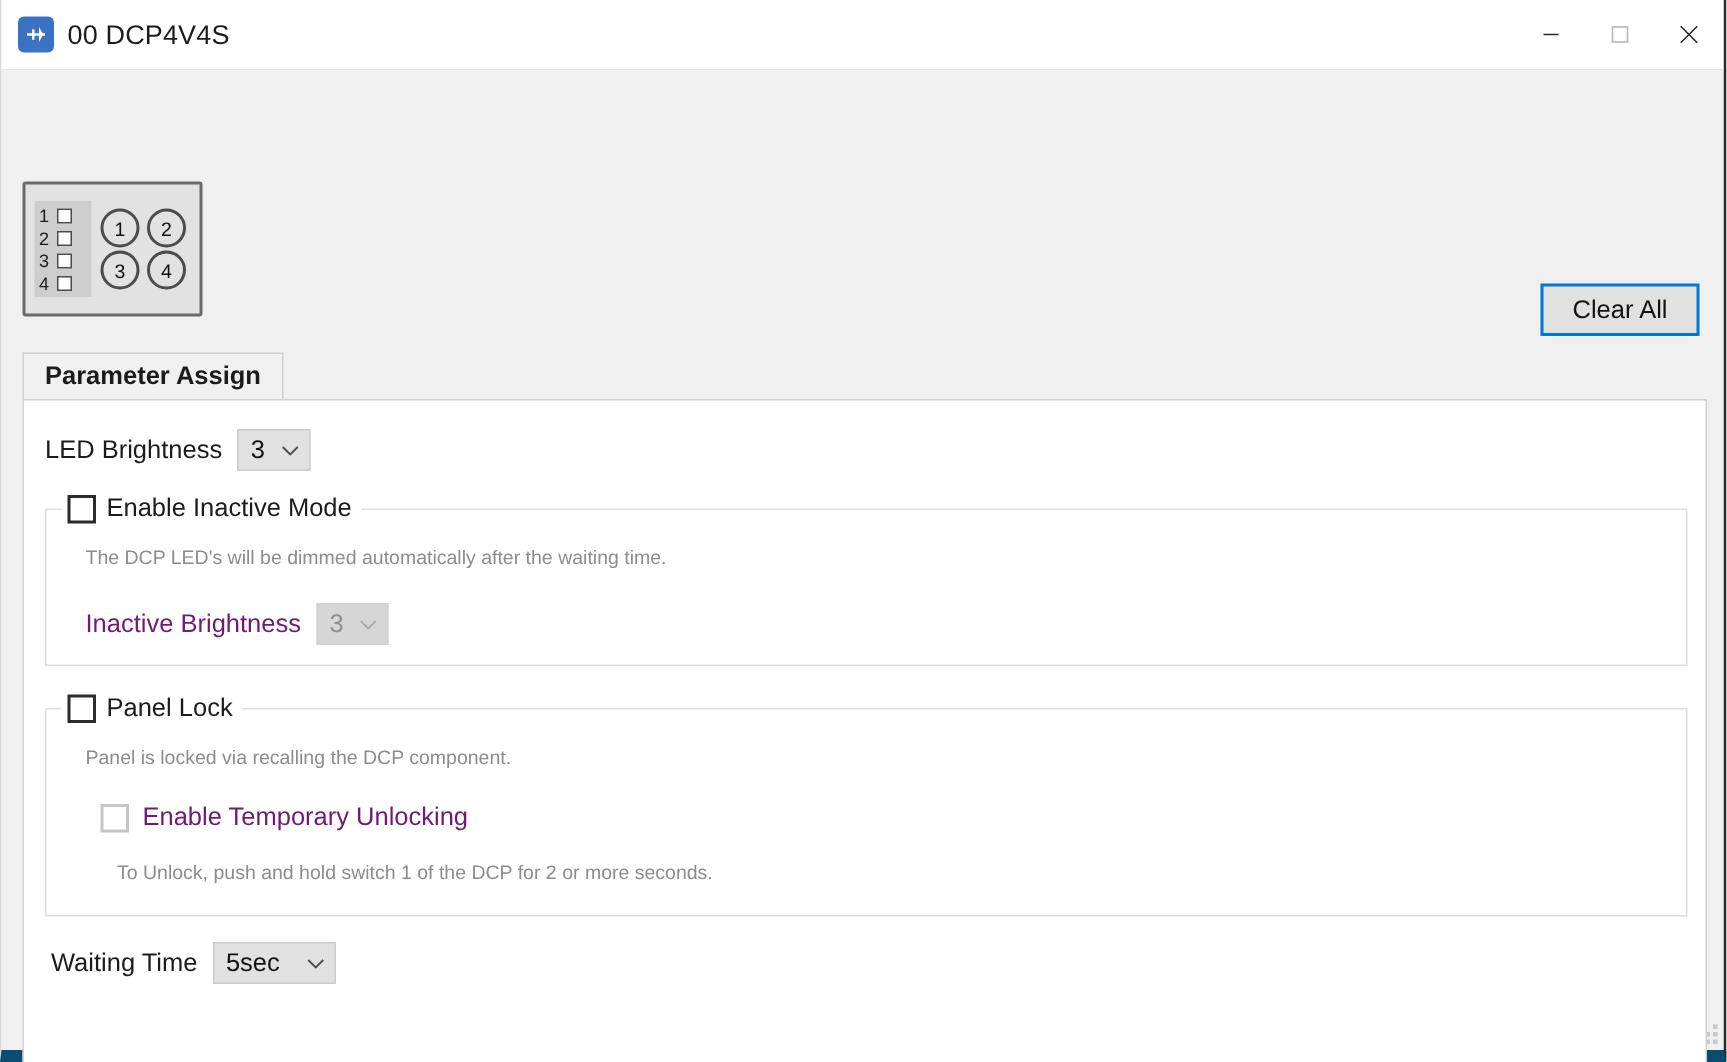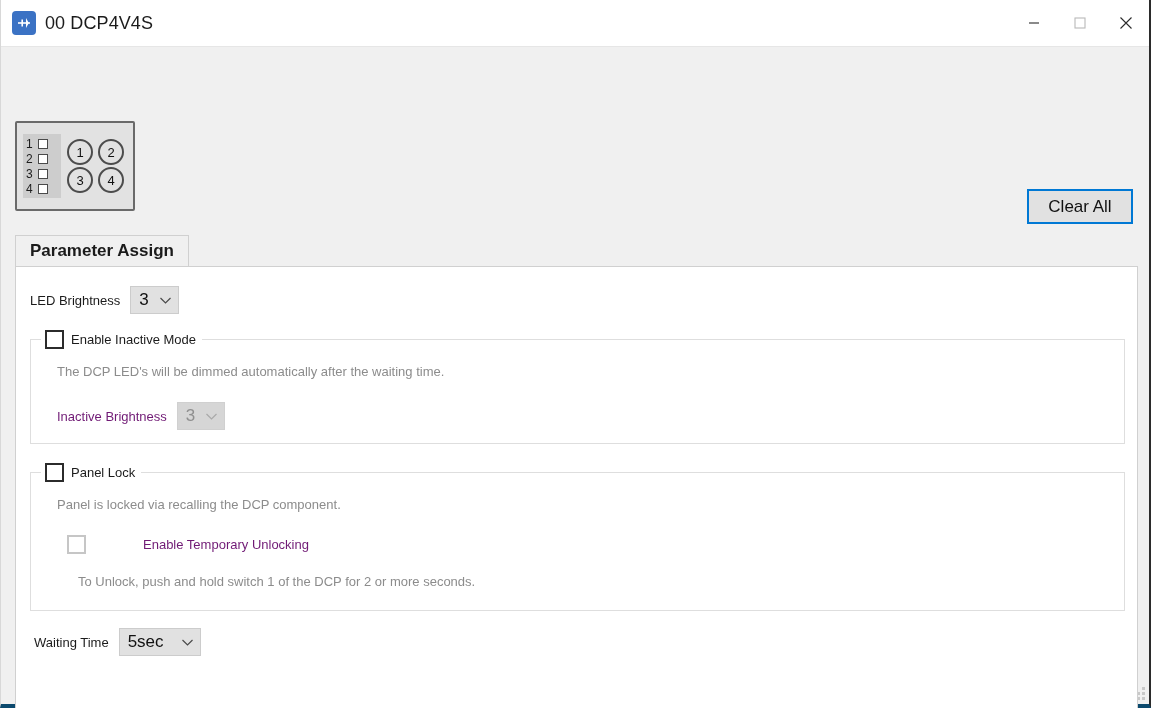--- a/index.html
+++ b/index.html
@@ -18,21 +18,21 @@
 
   
   #window {
     position: absolute;
     left: 0; top: 0;
     width: 1151px;
     height: 708px;
     box-sizing: border-box;
     background: #f0f0f0;
     border-right: 2px solid #2b2b2b;
-    border-bottom: 4px solid #0c4a6e;
+    border-bottom: 8px solid #0c4a6e;
     border-left: 1px solid #d8d8d8;
     display: flex;
     flex-direction: column;
   }
 
   
   #titlebar {
     height: 46px;
     min-height: 46px;
     background: #ffffff;
@@ -218,21 +218,21 @@
     border: 1px solid #d0d0d0;
     z-index: 2;
   }
 
   .row-inline {
     display: flex;
     align-items: center;
   }
 
   .lbl {
-    font-size: 13px;
+    font-size: 17px;
     color: #1b1b1b;
   }
   .lbl.dim { color: #701a75; }
 
   
   .combo {
     display: inline-flex;
     align-items: center;
     justify-content: space-between;
     height: 28px;
@@ -422,21 +422,21 @@
           </span>
         </div>
       </div>
 
       <div class="groupbox" style="left:14px; top:205px; width:1095px; height:139px;text-align:center;">
         <div class="group-title">
           <span class="cbox"></span>
           <span class="lbl">Panel Lock</span>
         </div>
         <div class="desc" style="position:absolute; left:26px; top:24px;">Panel is locked via recalling the DCP component.</div>
-        <div class="row-inline" style="position:absolute; left:36px; top:62px;gap:48px;">
+        <div class="row-inline" style="position:absolute; left:36px; top:62px;">
           <span class="cbox disabled"></span>
           <span class="lbl dim" style="margin-left:9px;">Enable Temporary Unlocking</span>
         </div>
         <div class="desc" style="position:absolute; left:47px; top:101px;">To Unlock, push and hold switch 1 of the DCP for 2 or more seconds.</div>
       </div>
 
       <div class="row-inline" style="position:absolute; left:18px; top:361px;">
         <span class="lbl">Waiting Time</span>
         <span class="combo" style="margin-left:10px; min-width:82px;">
           <span>5sec</span>

